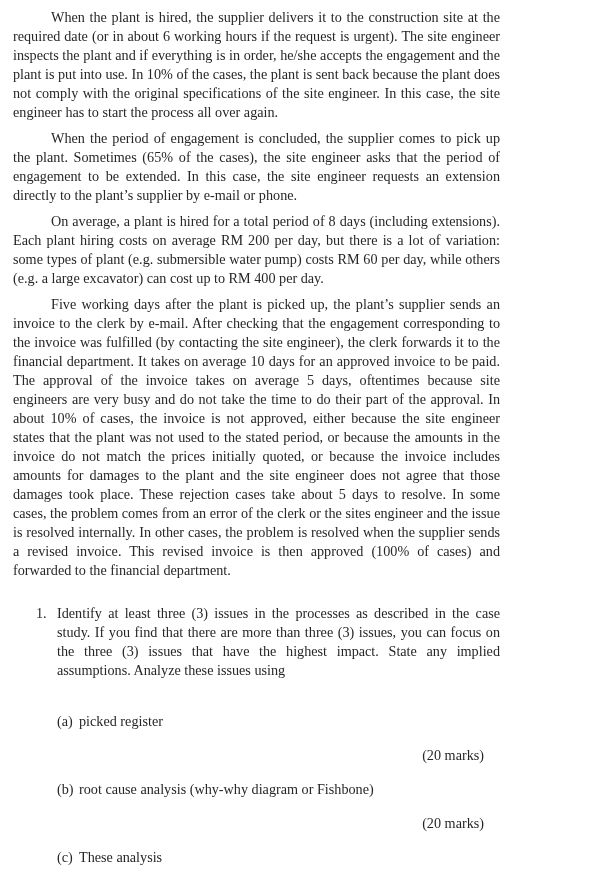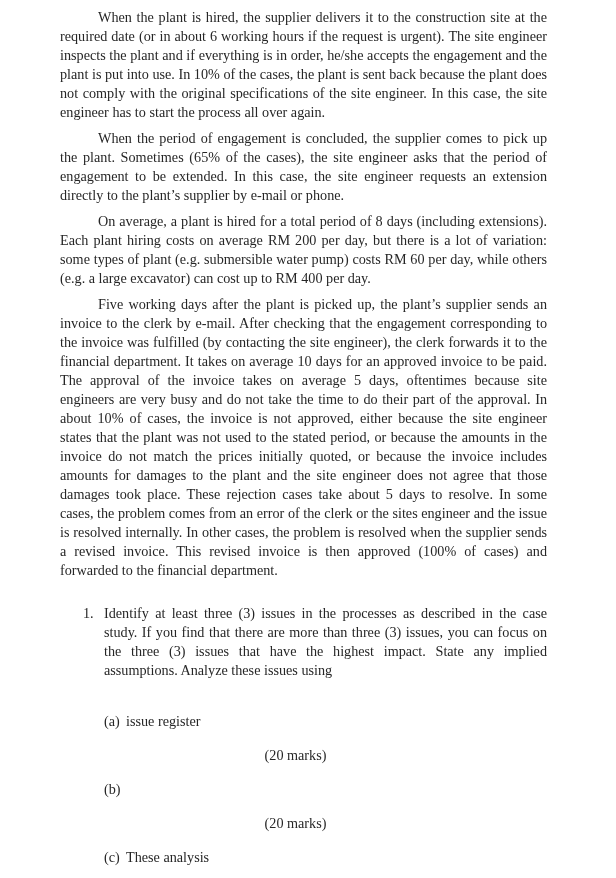--- a/index.html
+++ b/index.html
@@ -12,21 +12,20 @@
     box-sizing: border-box;
     width: 514px;
     height: 878px;
     background: #ffffff;
     padding: 8px 14px 12px 13px;
     font-family: "Liberation Serif", serif;
     font-size: 14.2px;
     line-height: 19px;
     color: #262626;
     overflow: hidden;
-    margin-left: 47px;
   }
   .para {
     margin: 0 0 7px 0;
     text-align: justify;
     text-indent: 38px;
   }
   .question {
     position: relative;
     margin-top: 24px;
     padding-left: 44px;
@@ -46,21 +45,21 @@
   }
   .sub-item.first {
     margin-top: 32px;
   }
   .s-label {
     width: 22px;
     flex: 0 0 22px;
   }
   .marks {
     margin-top: 15px;
-    text-align: center;
+    text-align: right;
     padding-right: 16px;
   }
 </style>
 </head>
 <body>
 
 <div class="page">
 
   <p class="para">When the plant is hired, the supplier delivers it to the construction site at the required date (or in about 6 working hours if the request is urgent). The site engineer inspects the plant and if everything is in order, he/she accepts the engagement and the plant is put into use. In 10% of the cases, the plant is sent back because the plant does not comply with the original specifications of the site engineer. In this case, the site engineer has to start the process all over again.</p>
 
@@ -70,26 +69,27 @@
 
   <p class="para">Five working days after the plant is picked up, the plant’s supplier sends an invoice to the clerk by e-mail. After checking that the engagement corresponding to the invoice was fulfilled (by contacting the site engineer), the clerk forwards it to the financial department. It takes on average 10 days for an approved invoice to be paid. The approval of the invoice takes on average 5 days, oftentimes because site engineers are very busy and do not take the time to do their part of the approval. In about 10% of cases, the invoice is not approved, either because the site engineer states that the plant was not used to the stated period, or because the amounts in the invoice do not match the prices initially quoted, or because the invoice includes amounts for damages to the plant and the site engineer does not agree that those damages took place. These rejection cases take about 5 days to resolve. In some cases, the problem comes from an error of the clerk or the sites engineer and the issue is resolved internally. In other cases, the problem is resolved when the supplier sends a revised invoice. This revised invoice is then approved (100% of cases) and forwarded to the financial department.</p>
 
   <div class="question">
     <span class="q-number">1.</span>
     <div class="q-text">Identify at least three (3) issues in the processes as described in the case study. If you find that there are more than three (3) issues, you can focus on the three (3) issues that have the highest impact. State any implied assumptions. Analyze these issues using</div>
   </div>
 
   <div class="sub-item first">
     <span class="s-label">(a)</span>
-    <span class="s-text">issue register</span>
+    <span class="s-text">picked register</span>
   </div>
   <div class="marks">(20 marks)</div>
 
   <div class="sub-item">
     <span class="s-label">(b)</span>
+    <span class="s-text">root cause analysis (why-why diagram or Fishbone)</span>
   </div>
   <div class="marks">(20 marks)</div>
 
   <div class="sub-item">
     <span class="s-label">(c)</span>
     <span class="s-text">These analysis</span>
   </div>
   <div class="marks">(20 marks)</div>
 
 </div>

